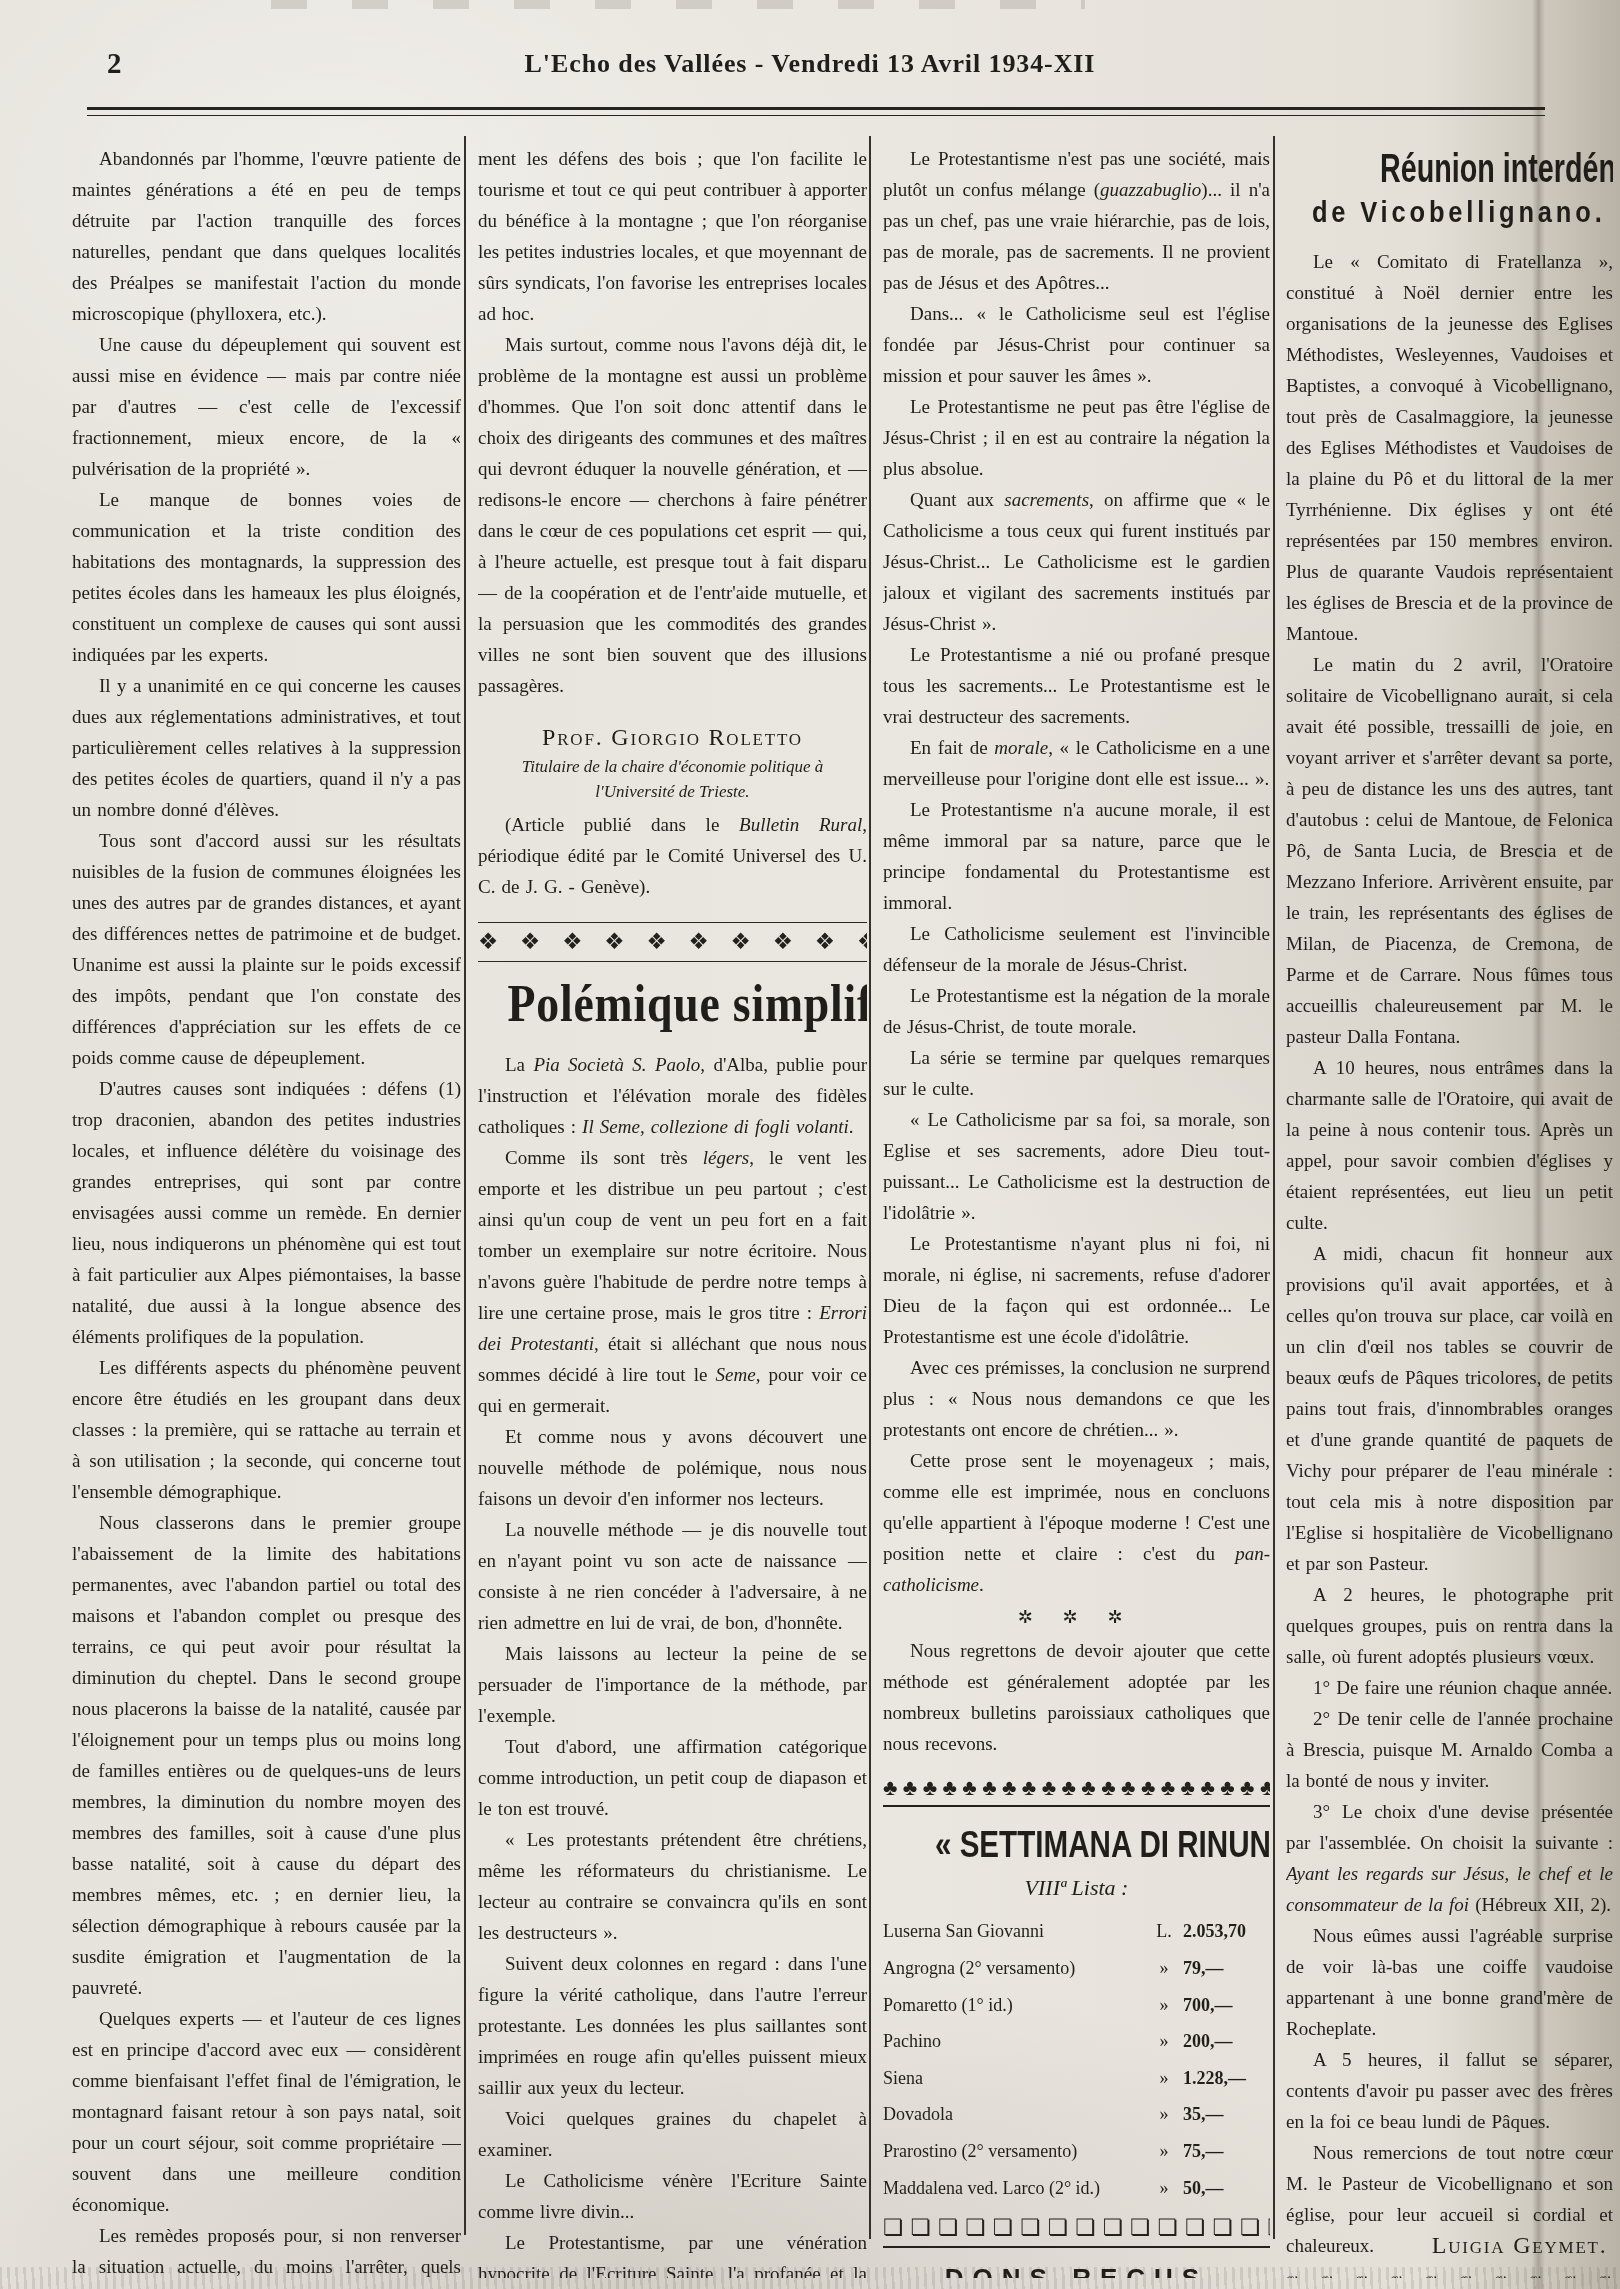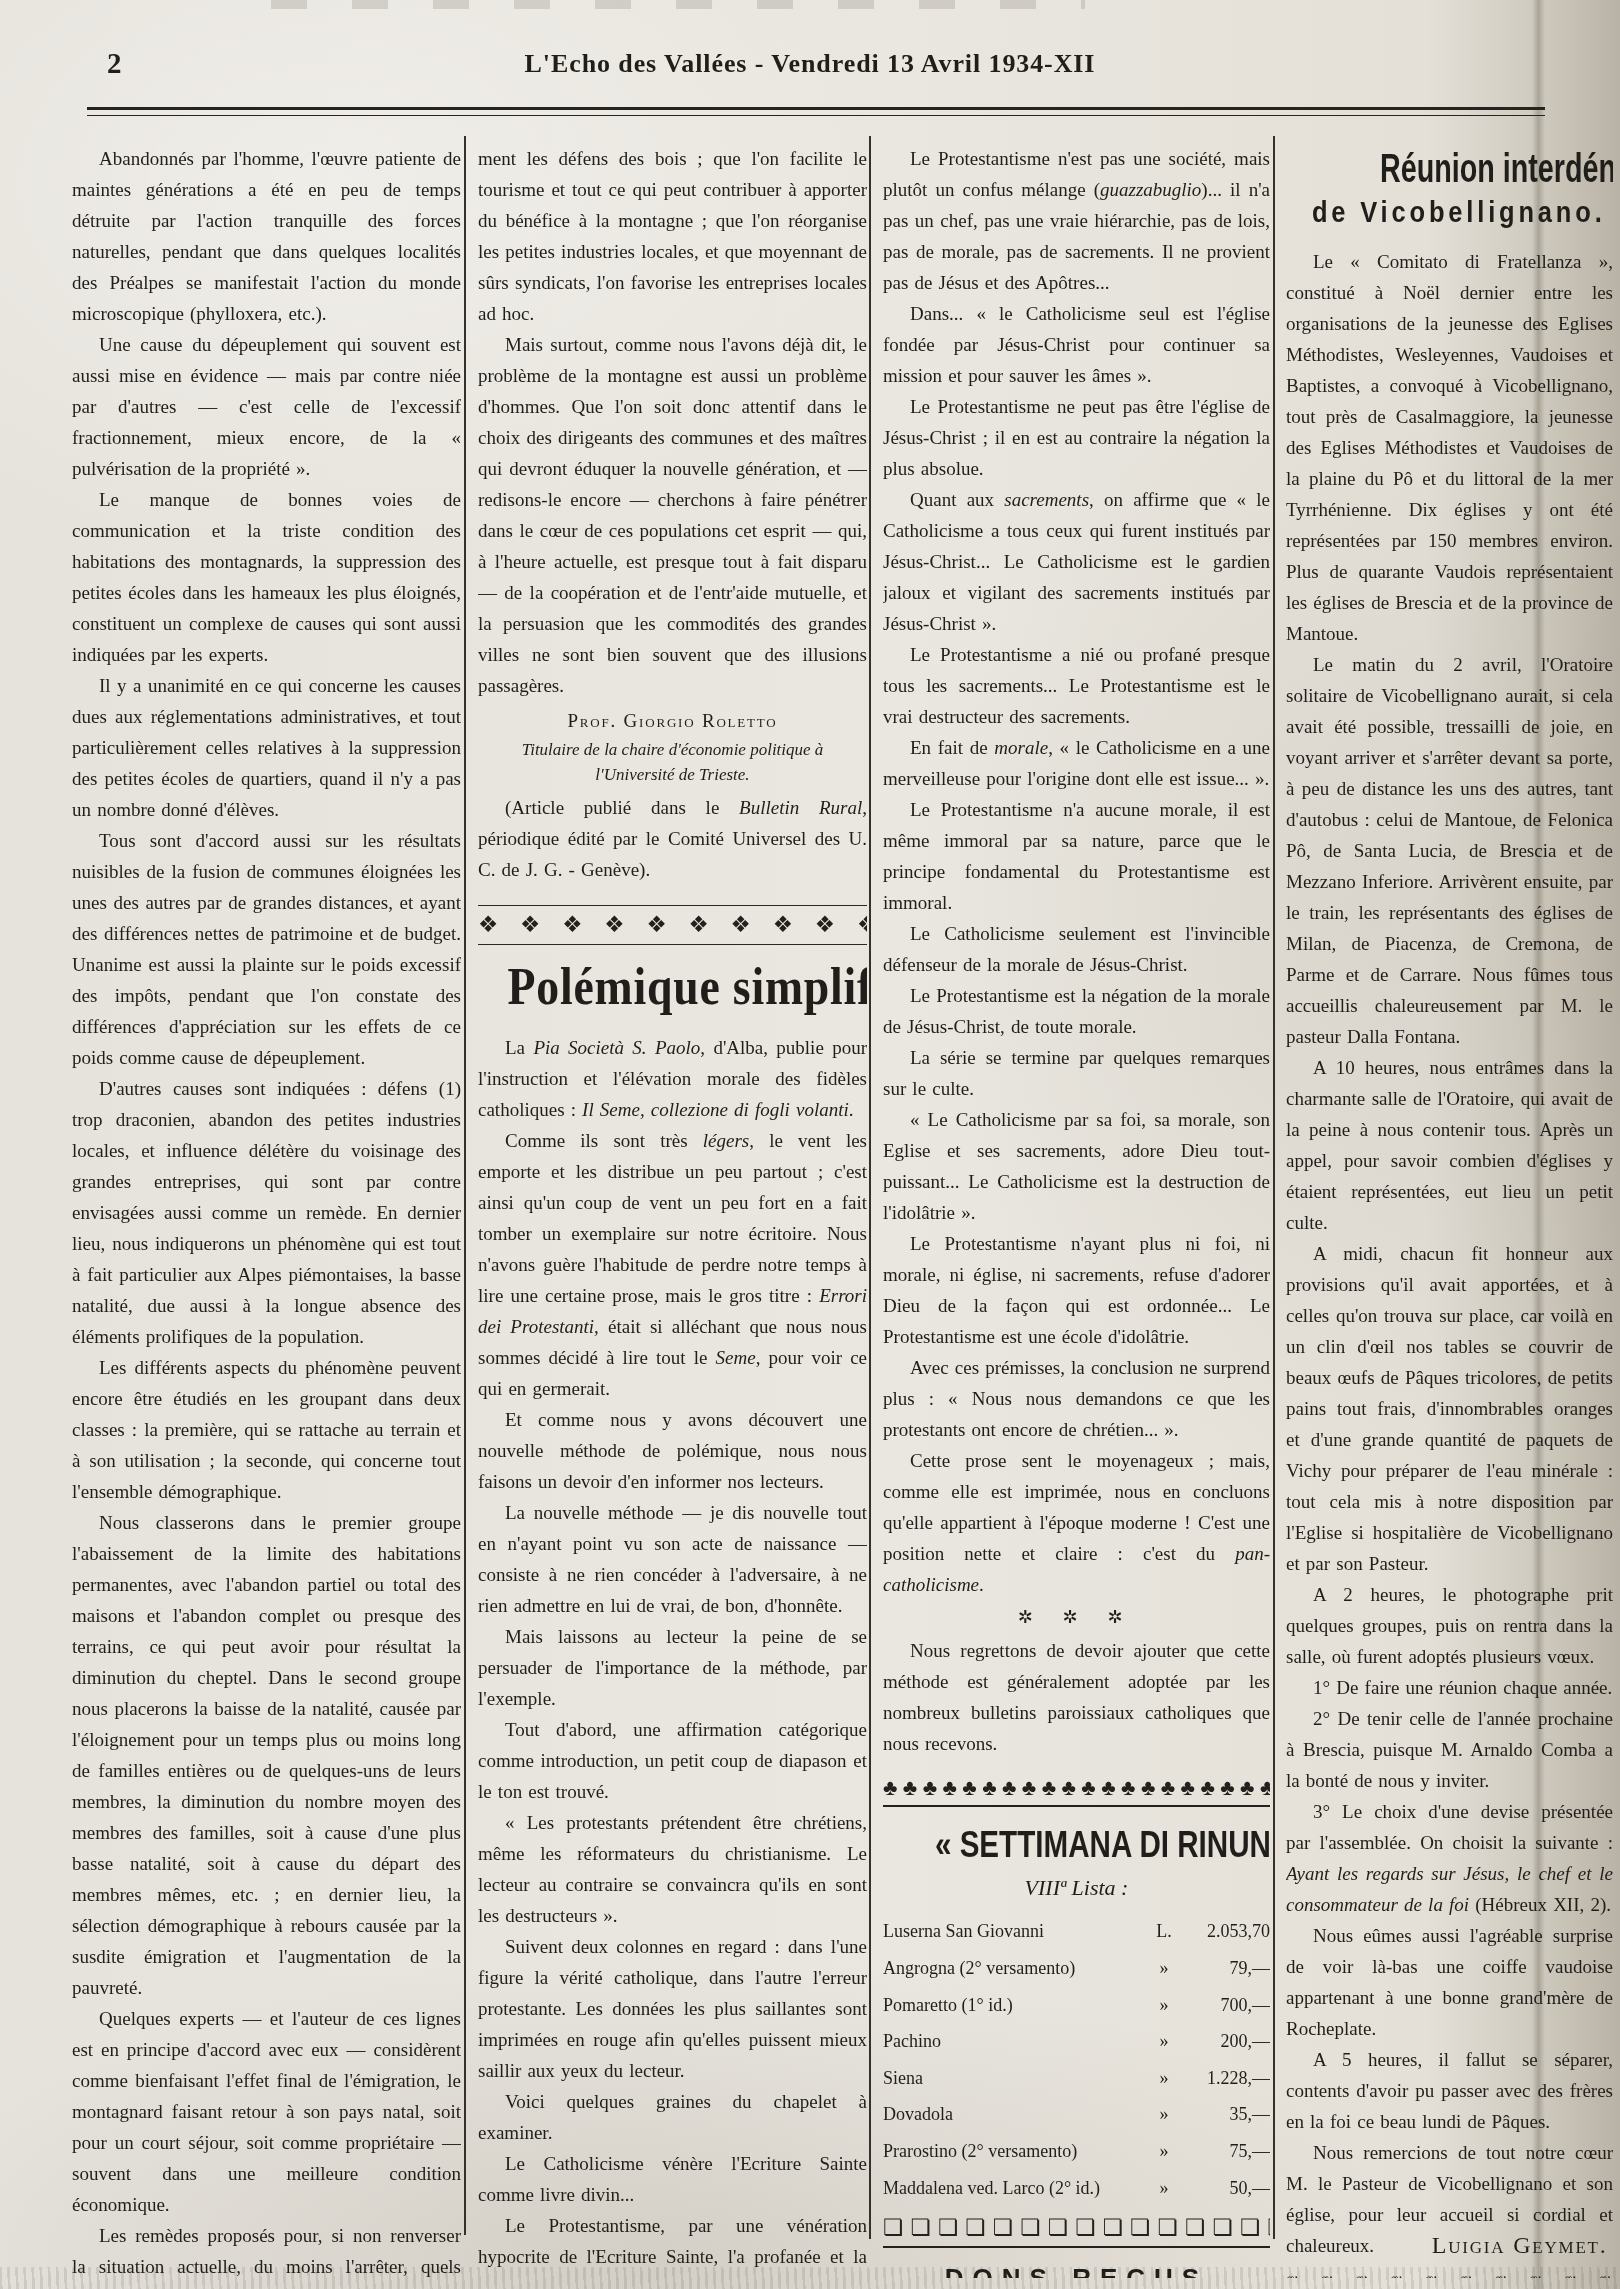--- a/index.html
+++ b/index.html
@@ -59,26 +59,26 @@
   .black-subtitle span{display:inline-block;font-family:"Liberation Sans",sans-serif;font-weight:bold;font-size:30px;line-height:40px;letter-spacing:4.5px;transform:scaleX(.85);transform-origin:center;white-space:nowrap;}
 
   .caps-title{text-align:center;margin:14.5px 0 3.6px 0;}
   .caps-title span{display:inline-block;font-family:"Liberation Sans",sans-serif;font-weight:bold;font-size:37px;line-height:45px;transform:scaleX(.80);transform-origin:center;white-space:nowrap;}
   .list-label{text-align:center;font-style:italic;font-size:22px;line-height:36px;margin-bottom:11px;}
 
   .don-table{margin:0 0 5.4px 0;}
   .don-row{display:flex;font-size:18px;line-height:22.6px;margin-top:14px;}
   .don-name{flex:1 1 auto;}
   .don-cur{width:38px;text-align:center;}
-  .don-amt{width:87px;text-align:right;}
+  .don-amt{width:87px;text-align:left;font-weight:bold;}
 
   .dons-title{text-align:center;margin:14.5px 0 16.3px 0;}
   .dons-title span{display:inline-block;font-family:"Liberation Sans",sans-serif;font-weight:bold;font-size:26px;letter-spacing:9px;border-bottom:3.6px solid #23211d;padding:0 5.4px 5.4px 5.4px;white-space:nowrap;}
 
-  .sig-name{text-align:center;font-size:19px;line-height:33px;font-variant:small-caps;letter-spacing:1.8px;margin-top:3px;}
+  .sig-name{text-align:center;font-size:24px;line-height:33px;font-variant:small-caps;letter-spacing:1.8px;margin-top:20px;}
   .sig-role{text-align:center;font-style:italic;font-size:17px;line-height:25px;margin:0 9px 5.4px 9px;}
   .sig-right{text-align:right;font-variant:small-caps;letter-spacing:1.8px;font-size:24px;line-height:31px;margin-top:-31px;padding-right:5.4px;}
 </style>
 </head>
 <body>
 
 <div id="page">
   <div class="top-smudge"></div>
   <div class="crease-right"></div>
   <div class="bottom-smudge"></div>

